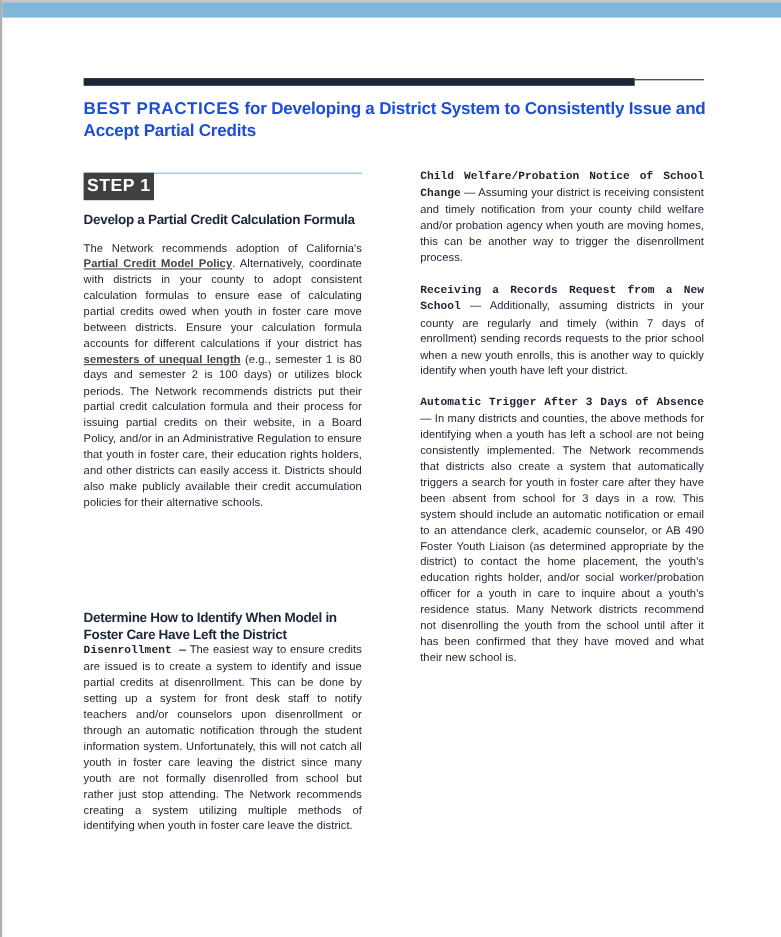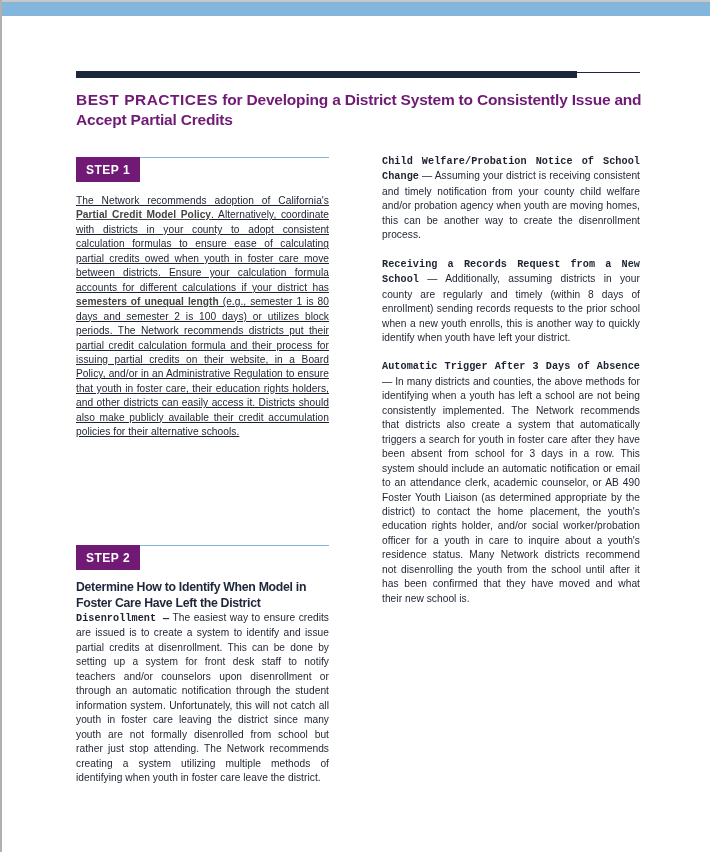--- a/index.html
+++ b/index.html
@@ -13,35 +13,35 @@
   .top-gray { position: absolute; left: 0; top: 0; width: 710px; height: 2px; background: #c8c8c8; }
   .left-gray { position: absolute; left: 0; top: 0; width: 2px; height: 852px; background: #b0b0b0; }
   .top-band { position: absolute; left: 2px; top: 2px; width: 708px; height: 14px; background: #82b6da; }
 
   .rule-thick { position: absolute; left: 76px; top: 71px; width: 501px; height: 7px; background: #1e2639; }
   .rule-thin { position: absolute; left: 577px; top: 72px; width: 63px; height: 1px; background: #1e2639; }
 
   .title {
     position: absolute; left: 76px; top: 90px; width: 580px;
     font-size: 15.5px; line-height: 20px; font-weight: bold;
-    color: #701a75; letter-spacing: -0.2px;
+    color: #1d4ed8; letter-spacing: -0.2px;
   }
   .title .bp { font-weight: 900; letter-spacing: 0.5px; }
   .title .rest { font-weight: bold; }
 
   .col { position: absolute; width: 253px; }
   .col-left { left: 76px; }
   .col-right { left: 382px; width: 258px; }
 
   .step-wrap { position: relative; height: 26px; }
   .step-line { position: absolute; left: 0; top: 0; width: 253px; height: 1px; background: #82b6da; }
   .step-badge {
     position: absolute; left: 0; top: 0; width: 64px; height: 25px;
-    background: #701a75; color: #ffffff;
-    font-weight: bold; font-size: 12px; letter-spacing: 0.5px;
+    background: #404040; color: #ffffff;
+    font-weight: bold; font-size: 16px; letter-spacing: 0.5px;
     display: flex; align-items: center; justify-content: center;
   }
   .step-heading {
     font-size: 12.3px; line-height: 15.5px; font-weight: bold; color: #1e2639;
     margin: 0; letter-spacing: -0.3px;
   }
   p.body {
     margin: 0; font-size: 10.2px; line-height: 14.45px; color: #1c2230;
     text-align: justify; letter-spacing: 0.05px;
   }
@@ -61,42 +61,39 @@
 <h1 class="title" style="margin:0;">
   <span class="bp">BEST PRACTICES</span><span class="rest"> for Developing a District System to Consistently Issue and Accept Partial Credits</span>
 </h1>
 
 <div class="col col-left" style="top:157px;">
   <section>
     <div class="step-wrap">
       <div class="step-line"></div>
       <div class="step-badge">STEP 1</div>
     </div>
-    <p class="body" style="margin-top:11px;text-decoration:underline;">
+    <h2 class="step-heading" style="margin-top:10px;">Develop a Partial Credit Calculation Formula</h2>
+    <p class="body" style="margin-top:11px;">
       <span>The Network recommends adoption of California's </span><u>Partial Credit Model Policy</u><span>. Alternatively, coordinate with districts in your county to adopt consistent calculation formulas to ensure ease of calculating partial credits owed when youth in foster care move between districts. Ensure your calculation formula accounts for different calculations if your district has </span><u>semesters of unequal length</u><span> (e.g., semester 1 is 80 days and semester 2 is 100 days) or utilizes block periods. The Network recommends districts put their partial credit calculation formula and their process for issuing partial credits on their website, in a Board Policy, and/or in an Administrative Regulation to ensure that youth in foster care, their education rights holders, and other districts can easily access it. Districts should also make publicly available their credit accumulation policies for their alternative schools.</span>
     </p>
   </section>
 </div>
 
 <div class="col col-left" style="top:545px;">
   <section>
-    <div class="step-wrap">
-      <div class="step-line"></div>
-      <div class="step-badge">STEP 2</div>
-    </div>
     <h2 class="step-heading" style="margin-top:9px;">Determine How to Identify When Model in Foster Care Have Left the District</h2>
     <p class="body" style="">
       <span class="lead">Disenrollment —</span><span>  The easiest way to ensure credits are issued is to create a system to identify and issue partial credits at disenrollment. This can be done by setting up a system for front desk staff to notify teachers and/or counselors upon disenrollment or through an automatic notification through the student information system. Unfortunately, this will not catch all youth in foster care leaving the district since many youth are not formally disenrolled from school but rather just stop attending. The Network recommends creating a system utilizing multiple methods of identifying when youth in foster care leave the district.</span>
     </p>
   </section>
 </div>
 
 <div class="col col-right" style="top:154px;">
   <p class="body">
-    <span class="lead">Child Welfare/Probation Notice of School Change</span><span> — Assuming your district is receiving consistent and timely notification from your county child welfare and/or probation agency when youth are moving homes, this can be another way to create the disenrollment process.</span>
+    <span class="lead">Child Welfare/Probation Notice of School Change</span><span> — Assuming your district is receiving consistent and timely notification from your county child welfare and/or probation agency when youth are moving homes, this can be another way to trigger the disenrollment process.</span>
   </p>
   <p class="body" style="margin-top:14px;">
-    <span class="lead">Receiving a Records Request from a New School</span><span> — Additionally, assuming districts in your county are regularly and timely (within 8 days of enrollment) sending records requests to the prior school when a new youth enrolls, this is another way to quickly identify when youth have left your district.</span>
+    <span class="lead">Receiving a Records Request from a New School</span><span> — Additionally, assuming districts in your county are regularly and timely (within 7 days of enrollment) sending records requests to the prior school when a new youth enrolls, this is another way to quickly identify when youth have left your district.</span>
   </p>
   <p class="body" style="margin-top:14px;">
     <span class="lead">Automatic Trigger After 3 Days of Absence</span><span> — In many districts and counties, the above methods for identifying when a youth has left a school are not being consistently implemented. The Network recommends that districts also create a system that automatically triggers a search for youth in foster care after they have been absent from school for 3 days in a row. This system should include an automatic notification or email to an attendance clerk, academic counselor, or AB 490 Foster Youth Liaison (as determined appropriate by the district) to contact the home placement, the youth's education rights holder, and/or social worker/probation officer for a youth in care to inquire about a youth's residence status. Many Network districts recommend not disenrolling the youth from the school until after it has been confirmed that they have moved and what their new school is.</span>
   </p>
 </div>
 
 </body></html>

